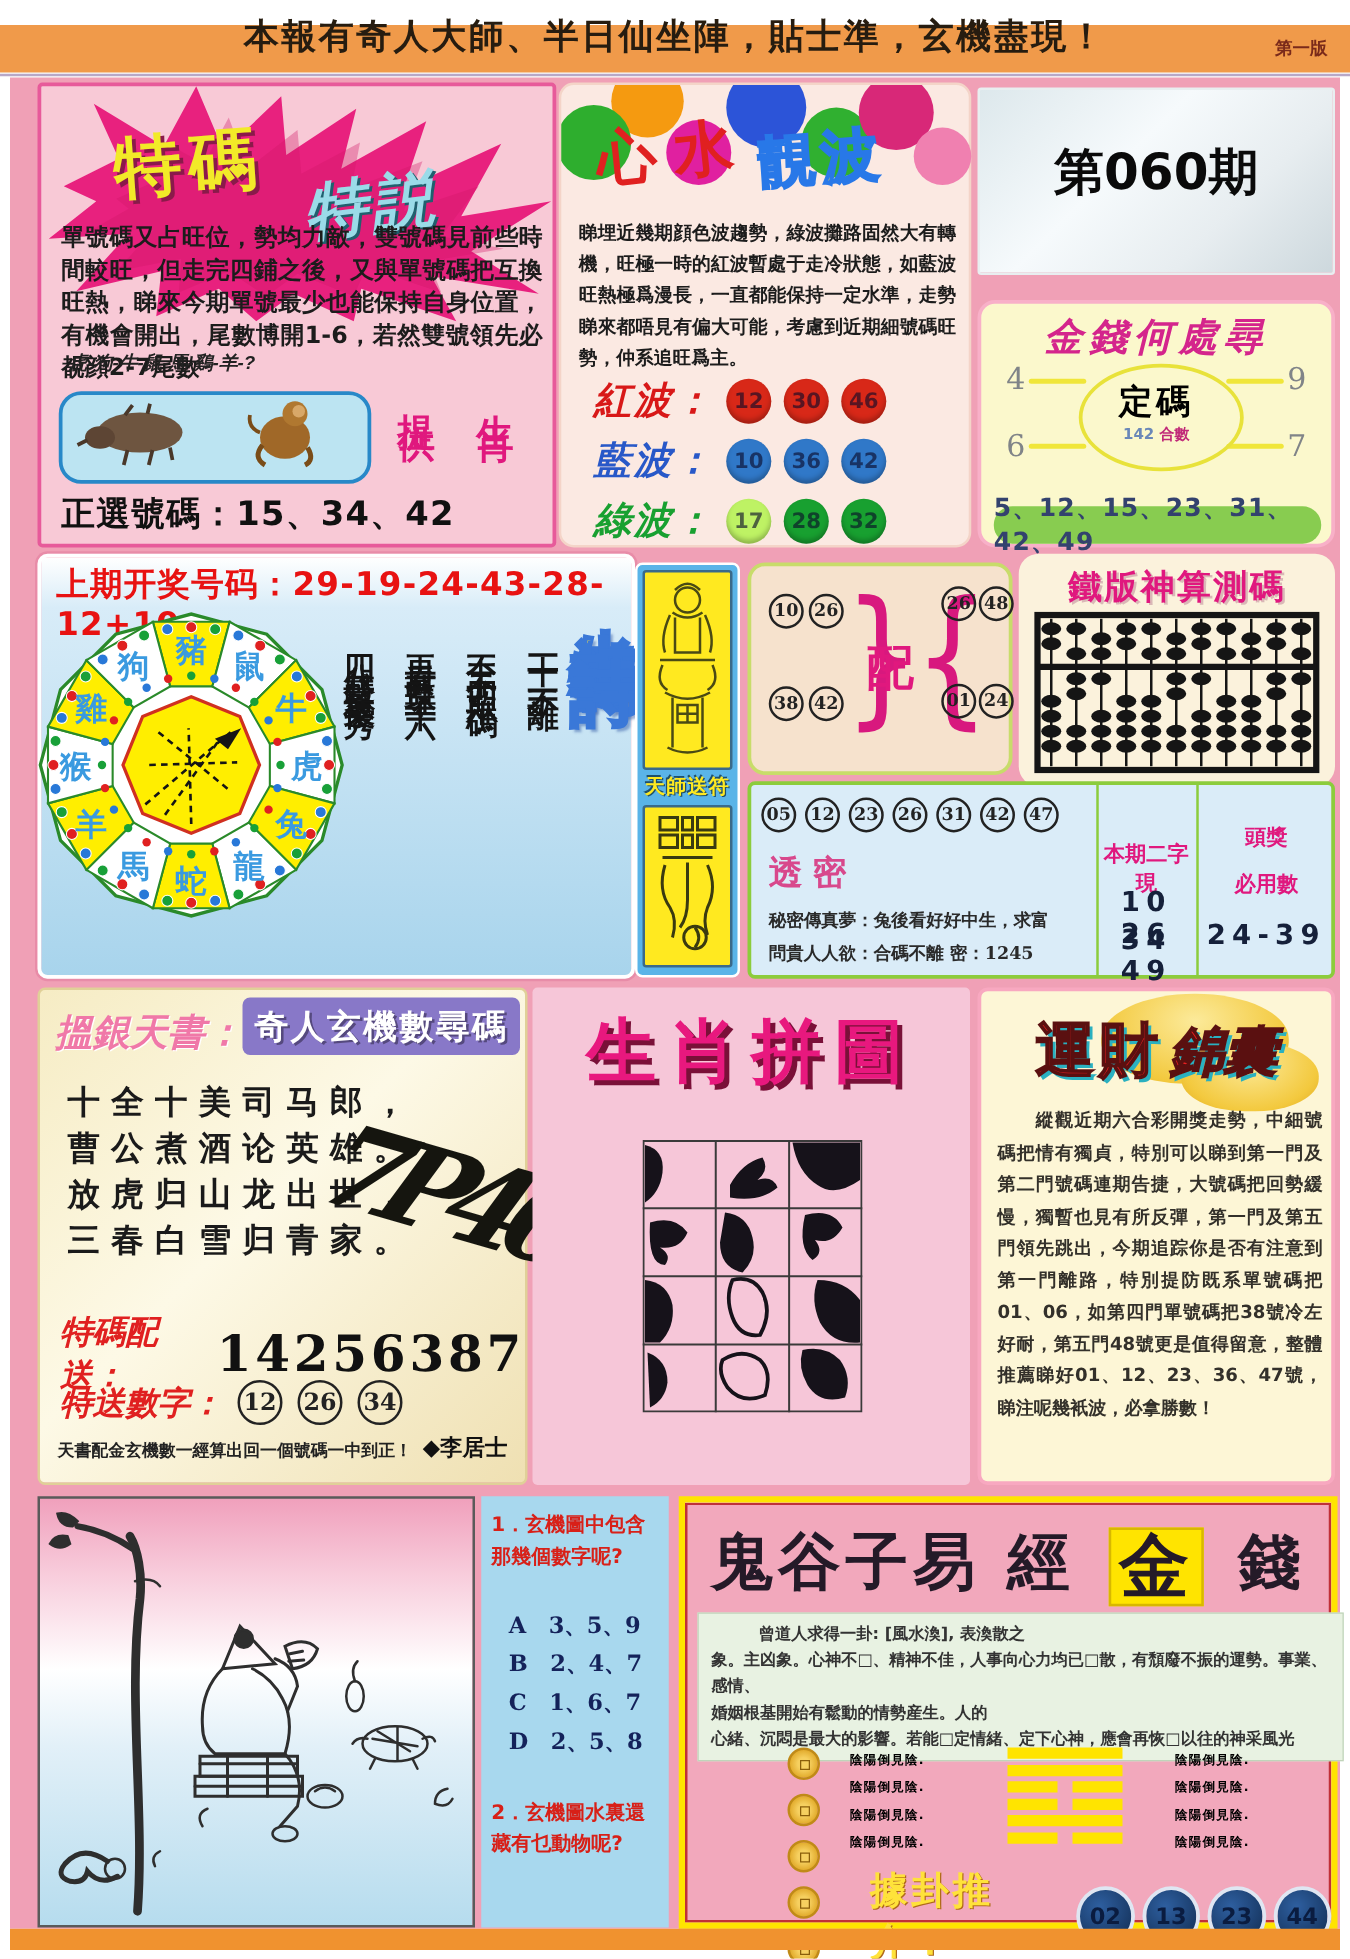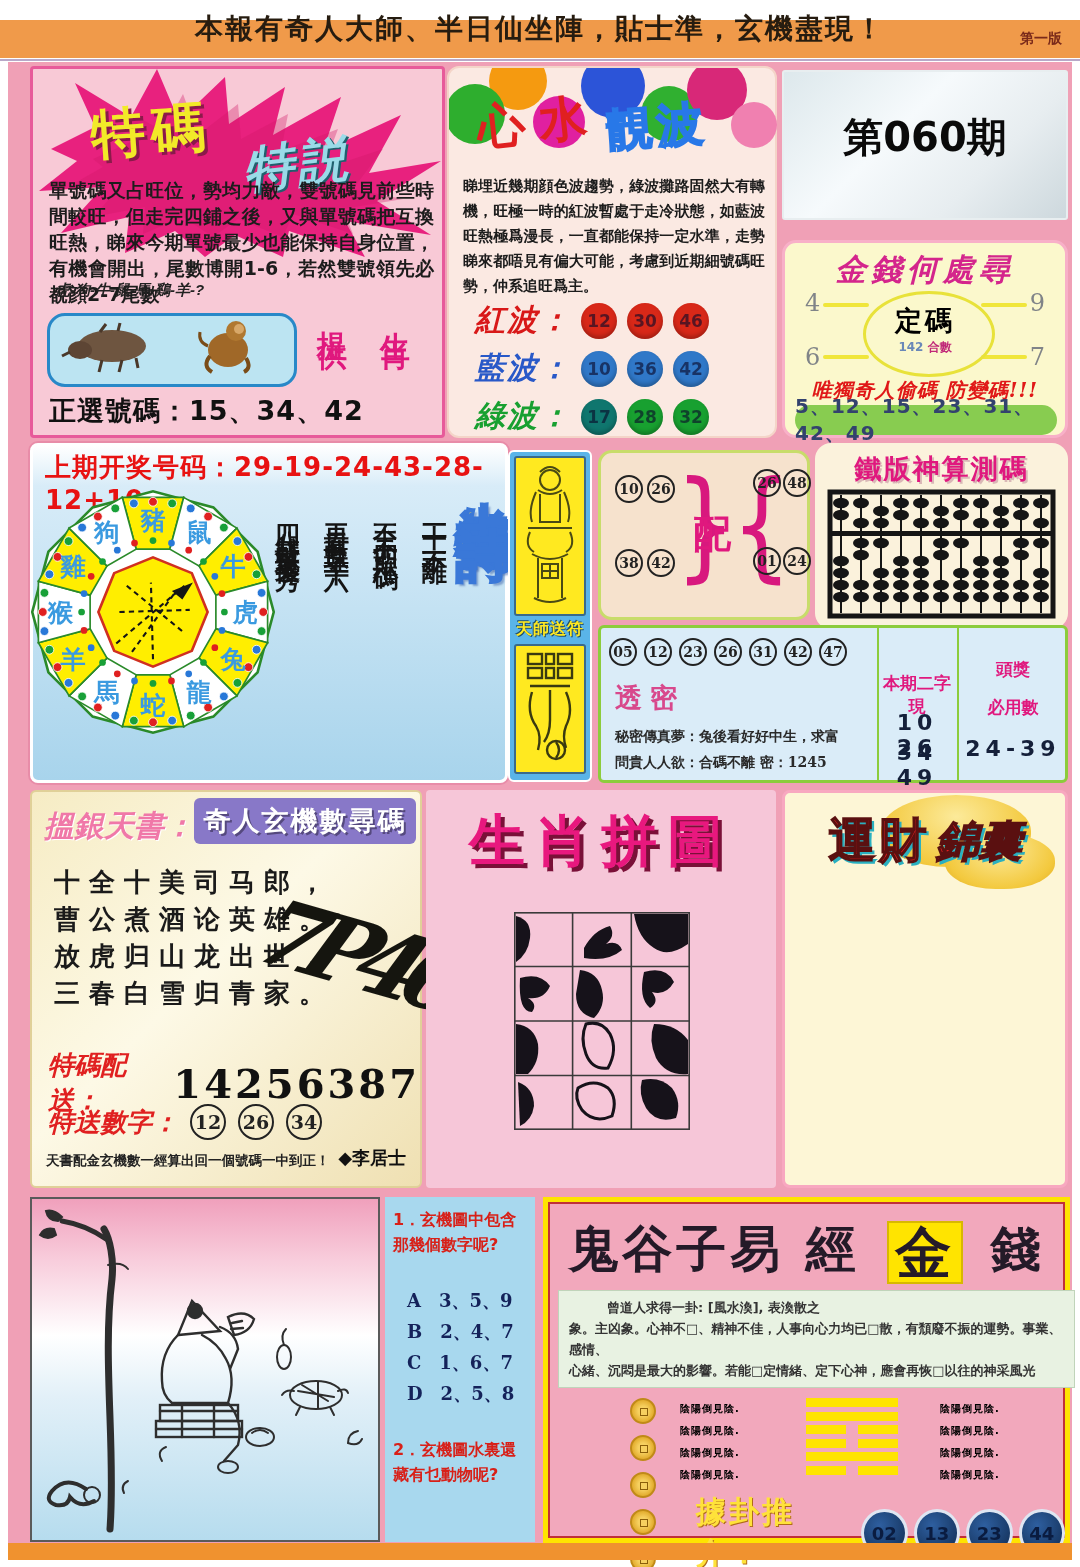--- a/index.html
+++ b/index.html
@@ -254,21 +254,21 @@
       <span class="wave-circ" style="background:#d82818;">46</span>
     </div>
     <div class="wave-row" style="top:280px;">
       <span class="wave-label" style="color:#2858c8;">藍波：</span>
       <span class="wave-circ" style="background:#3078c8;">10</span>
       <span class="wave-circ" style="background:#3078c8;">36</span>
       <span class="wave-circ" style="background:#3078c8;">42</span>
     </div>
     <div class="wave-row" style="top:328px;">
       <span class="wave-label" style="color:#18a030;">綠波：</span>
-      <span class="wave-circ" style="background:#0f766e;">17</span>
+      <span class="wave-circ" style="background:#bef264;">17</span>
       <span class="wave-circ" style="background:#18a030;">28</span>
       <span class="wave-circ" style="background:#18a030;">32</span>
     </div>
   </div>
 
   <div class="panel p-issue">
     <div class="issue-text">第060期</div>
   </div>
 
   <div class="panel p-money">
@@ -280,21 +280,20 @@
     <div class="money-line" style="left:38px;top:60px;width:46px;"></div>
     <div class="money-line" style="right:38px;top:60px;width:46px;"></div>
     <div class="money-line" style="left:38px;top:112px;width:46px;"></div>
     <div class="money-line" style="right:38px;top:112px;width:46px;"></div>
     <div class="money-oval"></div>
     <div class="money-center">定碼</div>
     <div class="money-sub">
       <span class="n">142</span>
       <span class="t">合數</span>
     </div>
-    <div class="money-warn">唯獨奇人偷碼 防變碼!!!</div>
     <div class="money-pill">5、12、15、23、31、42、49</div>
   </div>
 
   <div class="panel p-draw">
     <div class="last-draw">上期开奖号码：29-19-24-43-28-12+10</div>
     <svg class="wheel-svg" viewBox="0 0 240 240">
       <polygon id="wheel-outer" points="235,120 219.6,177.5 177.5,219.6 120,235 62.5,219.6 20.4,177.5 5,120 20.4,62.5 62.5,20.4 120,5 177.5,20.4 219.6,62.5" fill="#ffffff" stroke="#2a8a2a" stroke-width="2.5"></polygon>
       <g id="wheel-segments">
           <polygon points="90.75344790341515,10.850381629335274 149.24655209658485,10.850381629335274 136.0467807963563,60.11259877007777 103.95321920364371,60.11259877007777" fill="#ffee00" stroke="#2a8a2a" stroke-width="1.6"></polygon>
           <polygon points="149.24655209658485,10.850381629335274 199.9030662740799,40.09693372592014 163.84062043356596,76.15937956643405 136.0467807963563,60.11259877007777" fill="#ffffff" stroke="#2a8a2a" stroke-width="1.6"></polygon>
@@ -620,20 +619,21 @@
     </svg>
   </div>
 
   <div class="panel p-fortune">
     <div class="ingot" style="left:96px;top:2px;width:150px;height:72px;"></div>
     <div class="ingot" style="left:160px;top:40px;width:110px;height:56px;"></div>
     <div class="fortune-title">
       <span class="ft-a">運財</span>
       <span class="ft-b">錦囊</span>
     </div>
+    <div class="fortune-body">　　縱觀近期六合彩開獎走勢，中細號碼把情有獨貞，特別可以睇到第一門及第二門號碼連期告捷，大號碼把回勢緩慢，獨暫也見有所反彈，第一門及第五門領先跳出，今期追踪你是否有注意到第一門離路，特別提防既系單號碼把01、06，如第四門單號碼把38號冷左好耐，第五門48號更是值得留意，整體推薦睇好01、12、23、36、47號，睇注呢幾衹波，必拿勝數！</div>
   </div>
 
   <div class="panel p-ink">
     <svg width="346" height="341" viewBox="0 0 346 341">
       <g stroke="#2e2e2e" fill="none" stroke-linecap="round">
         <path d="M78 330 C 84 250 70 160 80 80 C 82 60 78 40 72 30" stroke-width="7"></path>
         <path d="M74 40 q-20 -14 -44 -18" stroke-width="5"></path>
         <g stroke-width="2">
           <path d="M30 18 q-8 -8 -16 -6 q2 10 12 10 z" fill="#2e2e2e"></path>
           <path d="M22 30 q-10 -2 -14 6 q8 6 16 0 z" fill="#2e2e2e"></path>
@@ -702,20 +702,21 @@
   <div class="panel p-guigu">
     <div class="guigu-title">
       <span>鬼谷子易</span>
       <span>經</span>
       <span class="gold-char">金</span>
       <span>錢卦</span>
     </div>
     <div class="guigu-body">
       <div class="l1">曾道人求得一卦: [風水渙], 表渙散之</div>
       <div>象。主凶象。心神不□、精神不佳，人事向心力均已□散，有頹廢不振的運勢。事業、感情、</div>
+      <div>婚姻根基開始有鬆動的情勢産生。人的</div>
       <div>心緒、沉悶是最大的影響。若能□定情緒、定下心神，應會再恢□以往的神采風光</div>
     </div>
     <div class="abs" style="left:82px;top:196px;display:flex;flex-direction:column;gap:11px;">
       <div class="coin"></div>
       <div class="coin"></div>
       <div class="coin"></div>
       <div class="coin"></div>
       <div class="coin"></div>
 
     </div>

